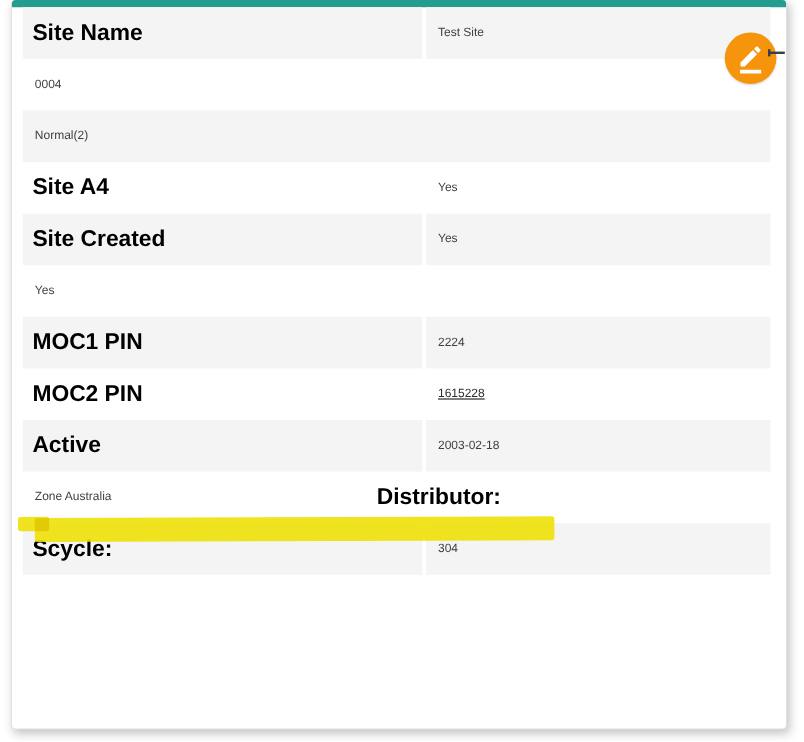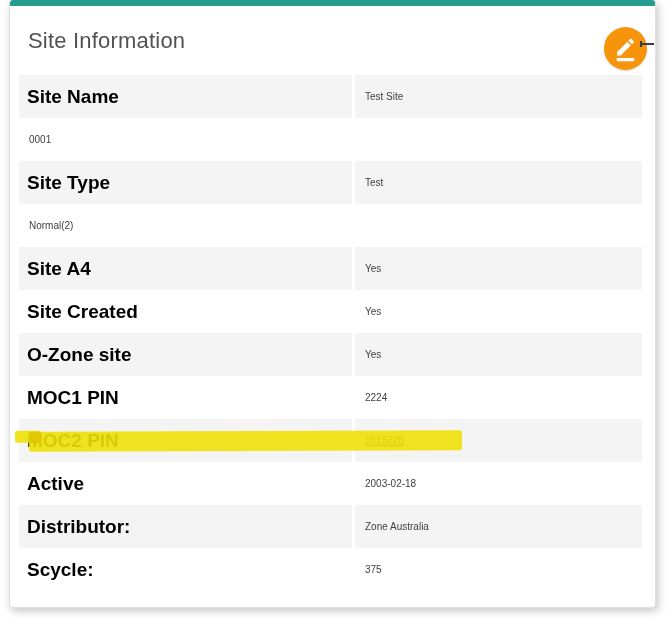--- a/index.html
+++ b/index.html
@@ -145,79 +145,71 @@
     opacity: 0.9;
     border-radius: 2px;
   }
 </style>
 </head>
 <body>
 
 <div class="card">
   <div class="accent"></div>
 
-  <div class="header">
-    <h1 class="title">Site Information</h1>
-  </div>
 
   <button class="edit-btn">
     <svg width="23" height="26" viewBox="0 0 24 28" fill="#ffffff" xmlns="http://www.w3.org/2000/svg">
       <path d="M3 17.25V21h3.75L17.81 9.94l-3.75-3.75L3 17.25z"></path>
       <path d="M20.71 7.04c.39-.39.39-1.02 0-1.41l-2.34-2.34c-.39-.39-1.02-.39-1.41 0l-1.83 1.83 3.75 3.75 1.83-1.83z"></path>
       <rect x="2.5" y="23.8" width="19" height="3.4" rx="0.7"></rect>
     </svg>
   </button>
 
   <span class="annotation-dash"></span>
 
   <div class="rows">
     <div class="row">
       <div class="cell cell-label">Site Name</div>
       <div class="cell cell-value">Test Site</div>
     </div>
     <div class="row">
-      <div class="cell cell-value">0001</div>
-    </div>
-    <div class="row">
-      <div class="cell cell-label">Site Type</div>
-      <div class="cell cell-value">Test</div>
+      <div class="cell cell-value">0004</div>
     </div>
     <div class="row">
       <div class="cell cell-value">Normal(2)</div>
     </div>
     <div class="row">
       <div class="cell cell-label">Site A4</div>
       <div class="cell cell-value">Yes</div>
     </div>
     <div class="row">
       <div class="cell cell-label">Site Created</div>
       <div class="cell cell-value">Yes</div>
     </div>
     <div class="row">
-      <div class="cell cell-label">O-Zone site</div>
       <div class="cell cell-value">Yes</div>
     </div>
     <div class="row">
       <div class="cell cell-label">MOC1 PIN</div>
       <div class="cell cell-value">2224</div>
     </div>
     <div class="row">
       <div class="cell cell-label">MOC2 PIN</div>
       <div class="cell cell-value">
         <a class="pin-link">1615228</a>
       </div>
     </div>
     <div class="row">
       <div class="cell cell-label">Active</div>
       <div class="cell cell-value">2003-02-18</div>
     </div>
     <div class="row">
+      <div class="cell cell-value">Zone Australia</div>
       <div class="cell cell-label">Distributor:</div>
-      <div class="cell cell-value">Zone Australia</div>
     </div>
     <div class="row">
       <div class="cell cell-label">Scycle:</div>
-      <div class="cell cell-value">375</div>
+      <div class="cell cell-value">304</div>
     </div>
   </div>
 
   <div class="highlighter"></div>
 </div>
 
 </body></html>

